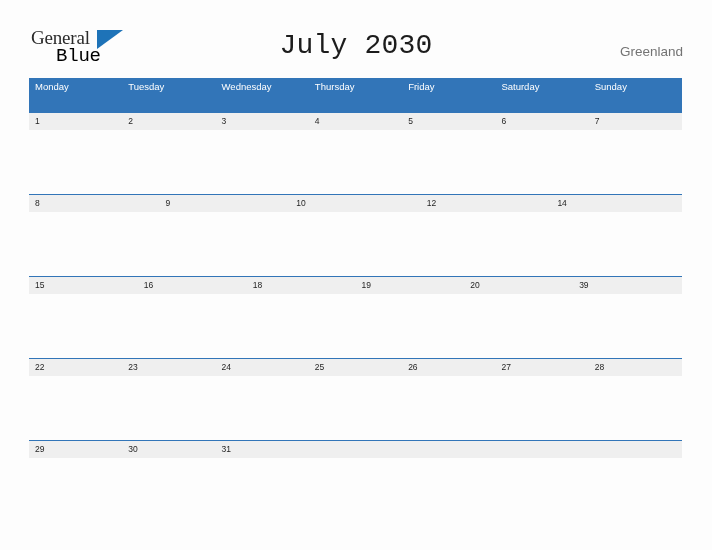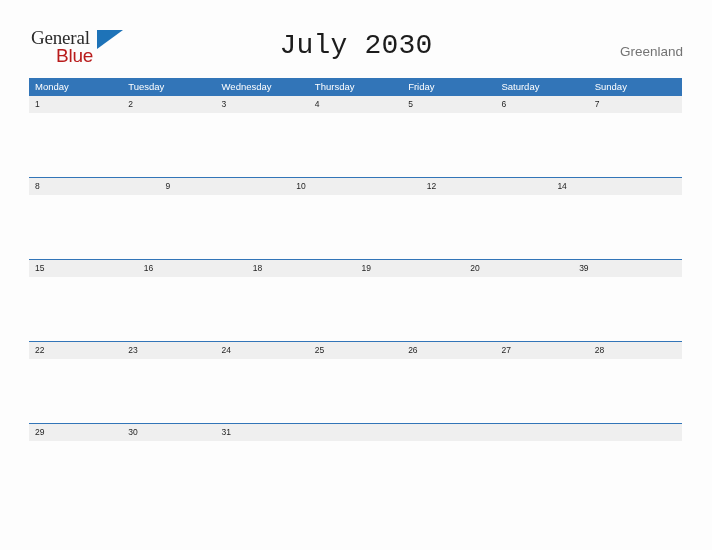--- a/index.html
+++ b/index.html
@@ -42,23 +42,23 @@
     line-height: 20px;
     font-family: Liberation Serif, serif;
   }
   .logo-blue {
     position: absolute;
     left: 25px;
     top: 18px;
     font-size: 19px;
     font-weight: 400;
     letter-spacing: -0.2px;
-    color: #b91c1c;
+    color: #000000;
     line-height: 20px;
-    font-family: Liberation Sans, sans-serif;
+    font-family: Liberation Mono, monospace;
   }
   .logo-flag {
     position: absolute;
     left: 66px;
     top: 2px;
     width: 0;
     height: 0;
     border-left: 26px solid #1e73b8;
     border-bottom: 19px solid transparent;
   }
@@ -88,21 +88,21 @@
   .calendar {
     position: absolute;
     left: 29px;
     top: 78px;
     width: 653px;
   }
 
   .weekday-row {
     display: flex;
     background: #3275b8;
-    height: 18px;
+    height: 35px;
   }
   .weekday-cell {
     flex: 1 1 0;
     color: #ffffff;
     font-size: 9.5px;
     line-height: 18px;
     padding-left: 6px;
     box-sizing: border-box;
     white-space: nowrap;
     overflow: hidden;

